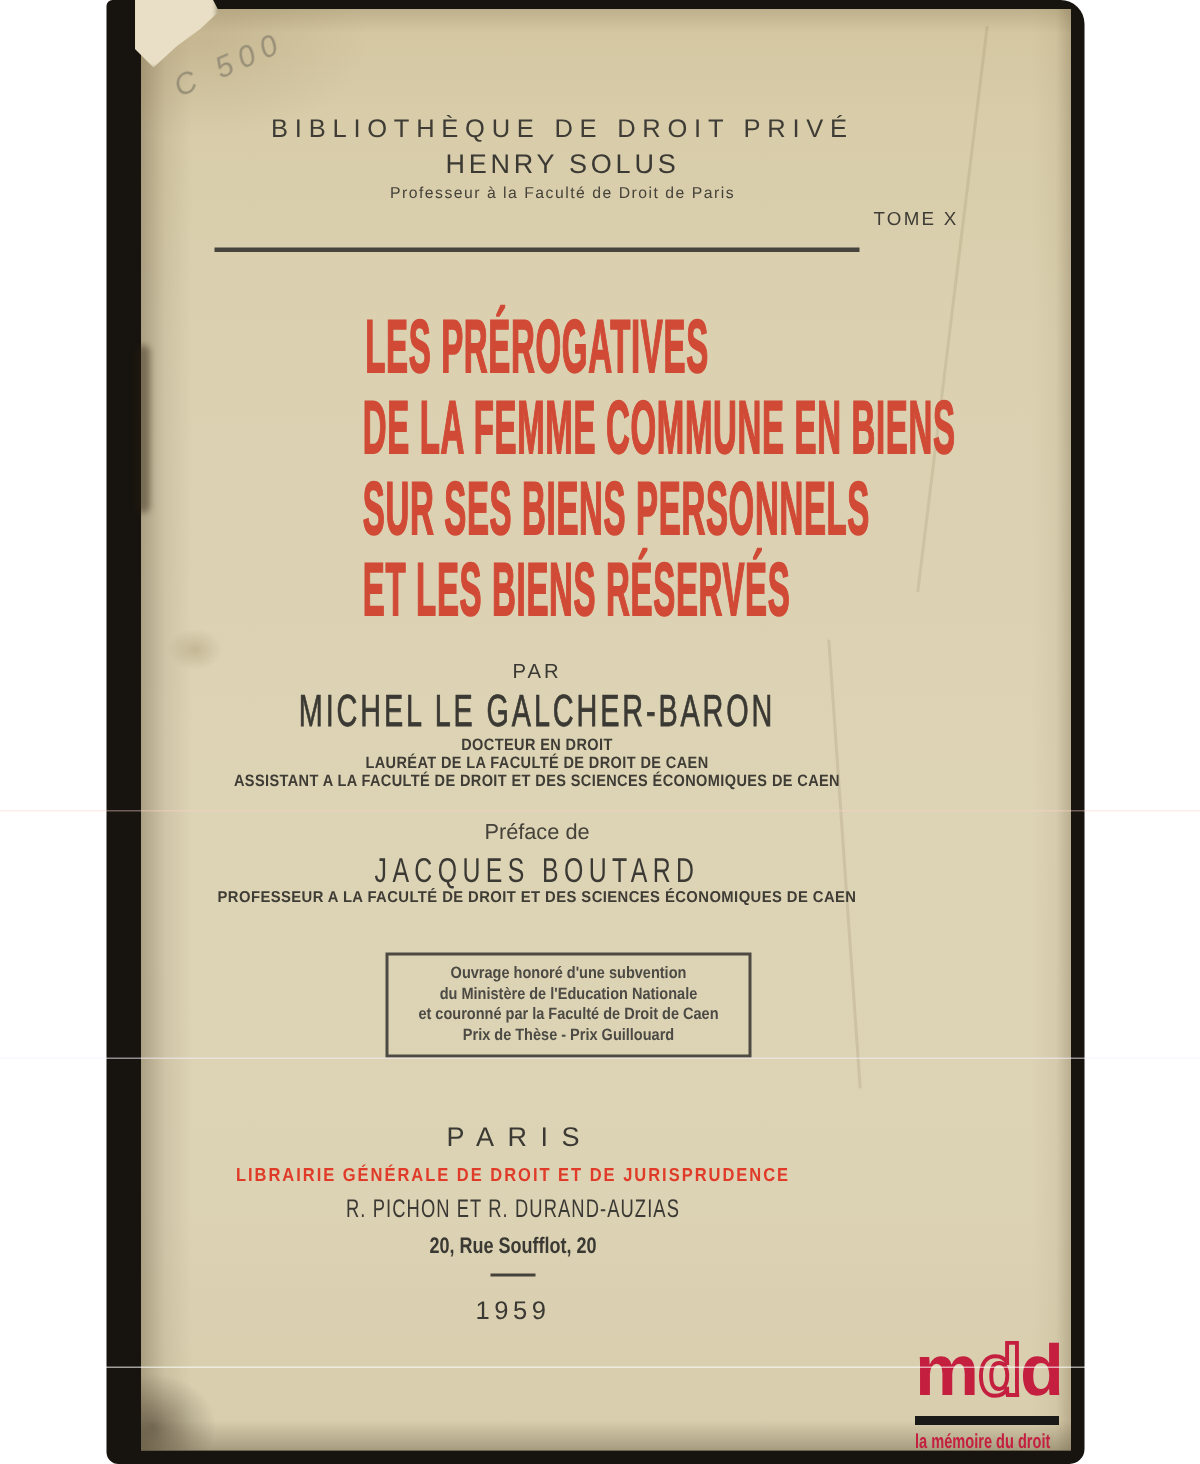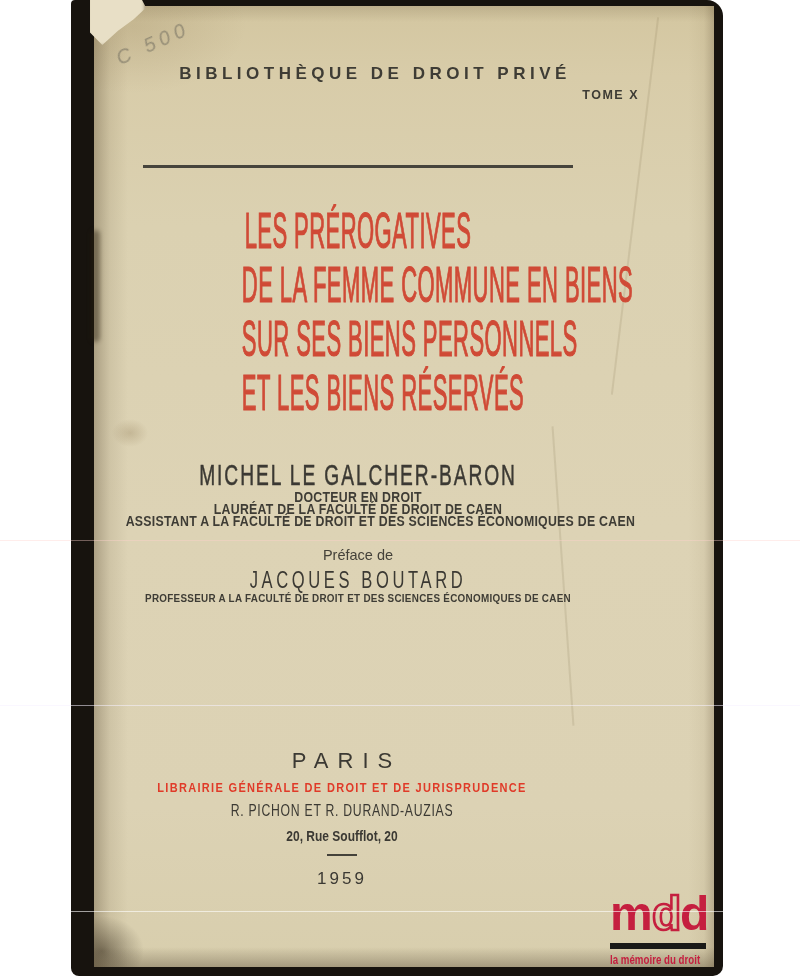--- a/index.html
+++ b/index.html
@@ -42,53 +42,53 @@
   .crease-a { right:78px; top:10px; height:380px; transform:rotate(7deg); }
   .crease-b { right:150px; top:420px; height:300px; transform:rotate(-4deg); }
   
   .pencil {
     position:absolute; left:20px; top:26px; font-size:20px; font-style:italic;
     color:#8e8772; letter-spacing:5px; transform:rotate(-24deg);
     opacity:.85; filter:blur(.4px); white-space:nowrap;
   }
   
   .content { position:absolute; left:0; top:0; width:528px; height:100%; text-align:center; }
-  .head { position:absolute; top:58px; width:100%; transform:translateX(17px);font-weight:bold; }
+  .head { position:absolute; top:70px; width:100%; transform:translateX(17px); }
   .series   { font-size:17px; letter-spacing:4.5px; color:#3e3c35; white-space:nowrap; }
   .dirline  { margin-top:6px; font-size:11.5px; color:#45423a; letter-spacing:1px; }
   .director { margin-top:3px; font-size:18px; letter-spacing:2.5px; color:#3b3933; }
   .dirtitle { margin-top:3px; font-size:10.5px; letter-spacing:1px; color:#45423a; }
   .tome     { margin-top:4px; font-size:12.5px; letter-spacing:1.5px; color:#3e3c35;text-align:right; }
   .rule { position:absolute; top:159px; left:49px; width:430px; height:3px; background:#46443c; }
-  .title { position:absolute; top:198px; width:100%; color:#d04a36; font-weight:400; }
+  .title { position:absolute; top:198px; width:100%; color:#d04a36; font-weight:700; }
   .tline {
     height:54px; line-height:54px; font-size:50px; letter-spacing:1px;
     transform:scaleX(.44); white-space:nowrap; -webkit-text-stroke:1.2px #d04a36;
   }
   .par { position:absolute; top:434px; width:100%; font-size:13.5px; letter-spacing:2px; }
   .author-name {
     position:absolute; top:452px; width:100%; font-size:30px; letter-spacing:3px;
     transform:scaleX(.64); white-space:nowrap; color:#3b3933; -webkit-text-stroke:.5px #3b3933;
   }
-  .creds { position:absolute; top:485px; width:100%; font-size:14px; font-weight:700;
+  .creds { position:absolute; top:485px; width:100%; font-size:11px; font-weight:700;
            line-height:12px; letter-spacing:.3px; color:#3e3c35; }
   .creds div { transform:scaleX(.88); white-space:nowrap; }
   .preface-label { position:absolute; top:541px; width:100%; font-size:14.5px; color:#45423a; }
   .preface-name  { position:absolute; top:561px; width:100%; font-size:23px; letter-spacing:5px;
                    transform:scaleX(.72); white-space:nowrap; color:#3b3933; }
   .preface-title { position:absolute; top:586px; width:100%; font-size:10.5px; font-weight:700;
                    letter-spacing:.3px; transform:scaleX(.94); white-space:nowrap; color:#3e3c35; }
   .award-box {
     position:absolute; top:629px; left:163px; width:244px; box-sizing:border-box;
     border:2px solid #4c4a42; padding:6px 2px; color:#4c4a44;
     font-size:11px; font-weight:700; line-height:13.5px;
   }
   .award-box div { transform:scaleX(.88); white-space:nowrap; }
   .imprint { position:absolute; top:742px; width:100%; transform:translateX(-16px); }
-  .city      { font-size:22px; letter-spacing:9px; text-indent:9px; color:#3b3933; }
+  .city      { font-size:18px; letter-spacing:9px; text-indent:9px; color:#3b3933; }
   .publisher { margin-top:7px; font-size:12.5px; font-weight:700; letter-spacing:1.5px;
                color:#e03a28; transform:scaleX(.88); white-space:nowrap; }
   .names     { margin-top:6px; font-size:17px; letter-spacing:1px; transform:scaleX(.72);
                white-space:nowrap; color:#3b3933; }
   .address   { margin-top:6px; font-size:15px; font-weight:700; transform:scaleX(.8);
                white-space:nowrap; color:#3b3933; }
   .mini-rule { margin:10px auto 0; width:30px; height:2px; background:#44423a; }
   .year      { margin-top:13px; font-size:17px; font-weight:400; letter-spacing:3px; color:#3b3933; }
   
   .watermark { position:absolute; left:516px; top:878px; width:98px; }
@@ -114,43 +114,52 @@
       <div class="smudge"></div>
       <div class="crease-a"></div>
       <div class="crease-b"></div>
 
       <div class="pencil">C 500</div>
 
       <div class="content">
 
         <div class="head">
           <div class="series">BIBLIOTHÈQUE DE DROIT PRIVÉ</div>
+          <div class="director">HENRY SOLUS</div>
+          <div class="dirtitle">Professeur à la Faculté de Droit de Paris</div>
           <div class="tome">TOME X</div>
         </div>
 
         <div class="rule"></div>
 
         <div class="title">
           <div class="tline">LES PRÉROGATIVES</div>
           <div class="tline">DE LA FEMME COMMUNE EN BIENS</div>
           <div class="tline">SUR SES BIENS PERSONNELS</div>
           <div class="tline">ET LES BIENS RÉSERVÉS</div>
         </div>
 
+        <div class="par">PAR</div>
         <div class="author-name">MICHEL LE GALCHER-BARON</div>
         <div class="creds">
           <div>DOCTEUR EN DROIT</div>
           <div>LAURÉAT DE LA FACULTÉ DE DROIT DE CAEN</div>
           <div>ASSISTANT A LA FACULTÉ DE DROIT ET DES SCIENCES ÉCONOMIQUES DE CAEN</div>
         </div>
 
         <div class="preface-label">Préface de</div>
         <div class="preface-name">JACQUES BOUTARD</div>
         <div class="preface-title">PROFESSEUR A LA FACULTÉ DE DROIT ET DES SCIENCES ÉCONOMIQUES DE CAEN</div>
 
+        <div class="award-box">
+          <div>Ouvrage honoré d'une subvention</div>
+          <div>du Ministère de l'Education Nationale</div>
+          <div>et couronné par la Faculté de Droit de Caen</div>
+          <div>Prix de Thèse  -  Prix Guillouard</div>
+        </div>
 
         <div class="imprint">
           <div class="city">PARIS</div>
           <div class="publisher">LIBRAIRIE GÉNÉRALE DE DROIT ET DE JURISPRUDENCE</div>
           <div class="names">R. PICHON ET R. DURAND-AUZIAS</div>
           <div class="address">20, Rue Soufflot, 20</div>
           <div class="mini-rule"></div>
           <div class="year">1959</div>
         </div>
 

